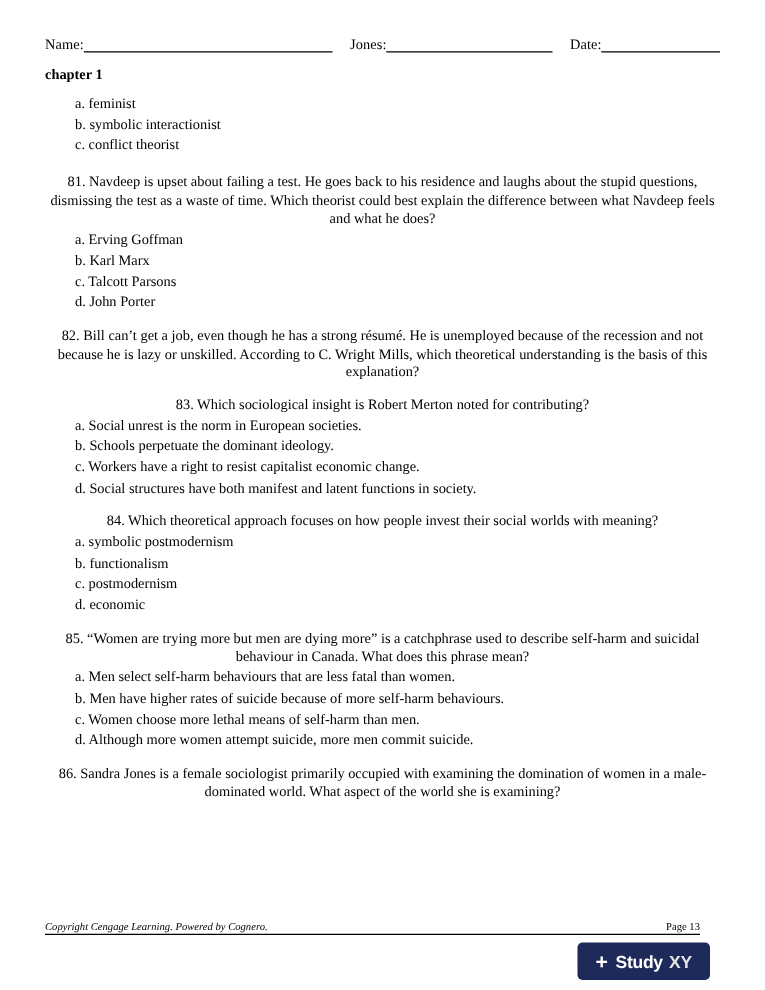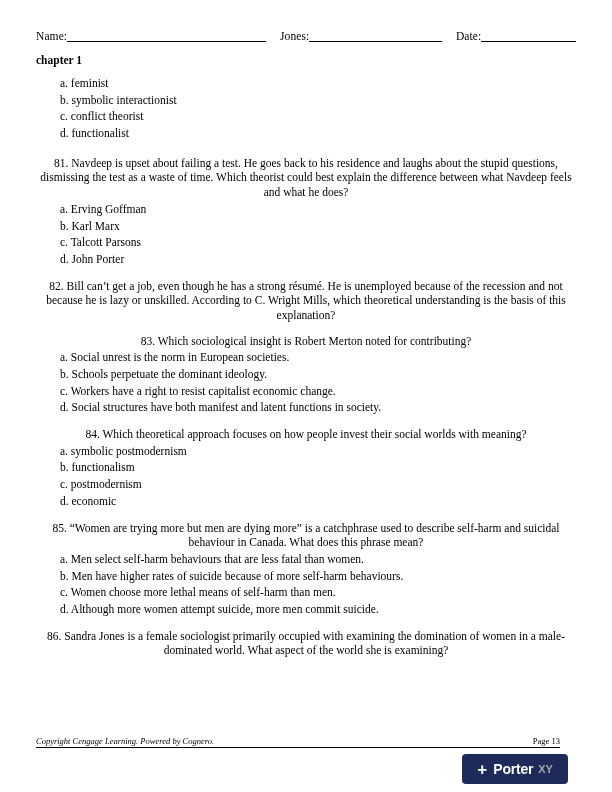--- a/index.html
+++ b/index.html
@@ -125,22 +125,22 @@
     line-height: 1;
     margin-right: 1px;
   }
   .badge-study {
     color: #ffffff;
     font-size: 14px;
     font-weight: bold;
     letter-spacing: -0.2px;
   }
   .badge-xy {
-    color: #a3a3a3;
-    font-size: 11px;
+    color: #e5e5e5;
+    font-size: 14px;
     font-weight: bold;
     letter-spacing: -0.2px;
   }
 </style>
 </head>
 <body>
 
 <div class="page">
 
   <div class="content">
@@ -153,21 +153,20 @@
       <span class="hdr-label">Date:</span>
       <span class="hdr-rule rule-date"></span>
     </div>
 
     <div class="chapter-title">chapter 1</div>
 
     <ul class="opts orphan-opts">
       <li class="opt">a. feminist</li>
       <li class="opt">b. symbolic interactionist</li>
       <li class="opt">c. conflict theorist</li>
-      <li class="opt">d. functionalist</li>
     </ul>
 
     <div class="q-block">
       <p class="q-text">81. Navdeep is upset about failing a test. He goes back to his residence and laughs about the stupid questions, dismissing the test as a waste of time. Which theorist could best explain the difference between what Navdeep feels and what he does?</p>
       <ul class="opts">
         <li class="opt">a. Erving Goffman</li>
         <li class="opt">b. Karl Marx</li>
         <li class="opt">c. Talcott Parsons</li>
         <li class="opt">d. John Porter</li>
       </ul>
@@ -214,17 +213,17 @@
   </div>
 
   <div class="footer">
     <div class="footer-line"></div>
   </div>
   <div class="footer-text">Copyright Cengage Learning. Powered by Cognero.</div>
   <div class="page-num">Page 13</div>
 
   <div class="badge">
     <span class="badge-plus">+</span>
-    <span class="badge-study">Porter</span>
+    <span class="badge-study">Study</span>
       <span class="badge-xy">XY</span>
   </div>
 
 </div>
 
 </body></html>

